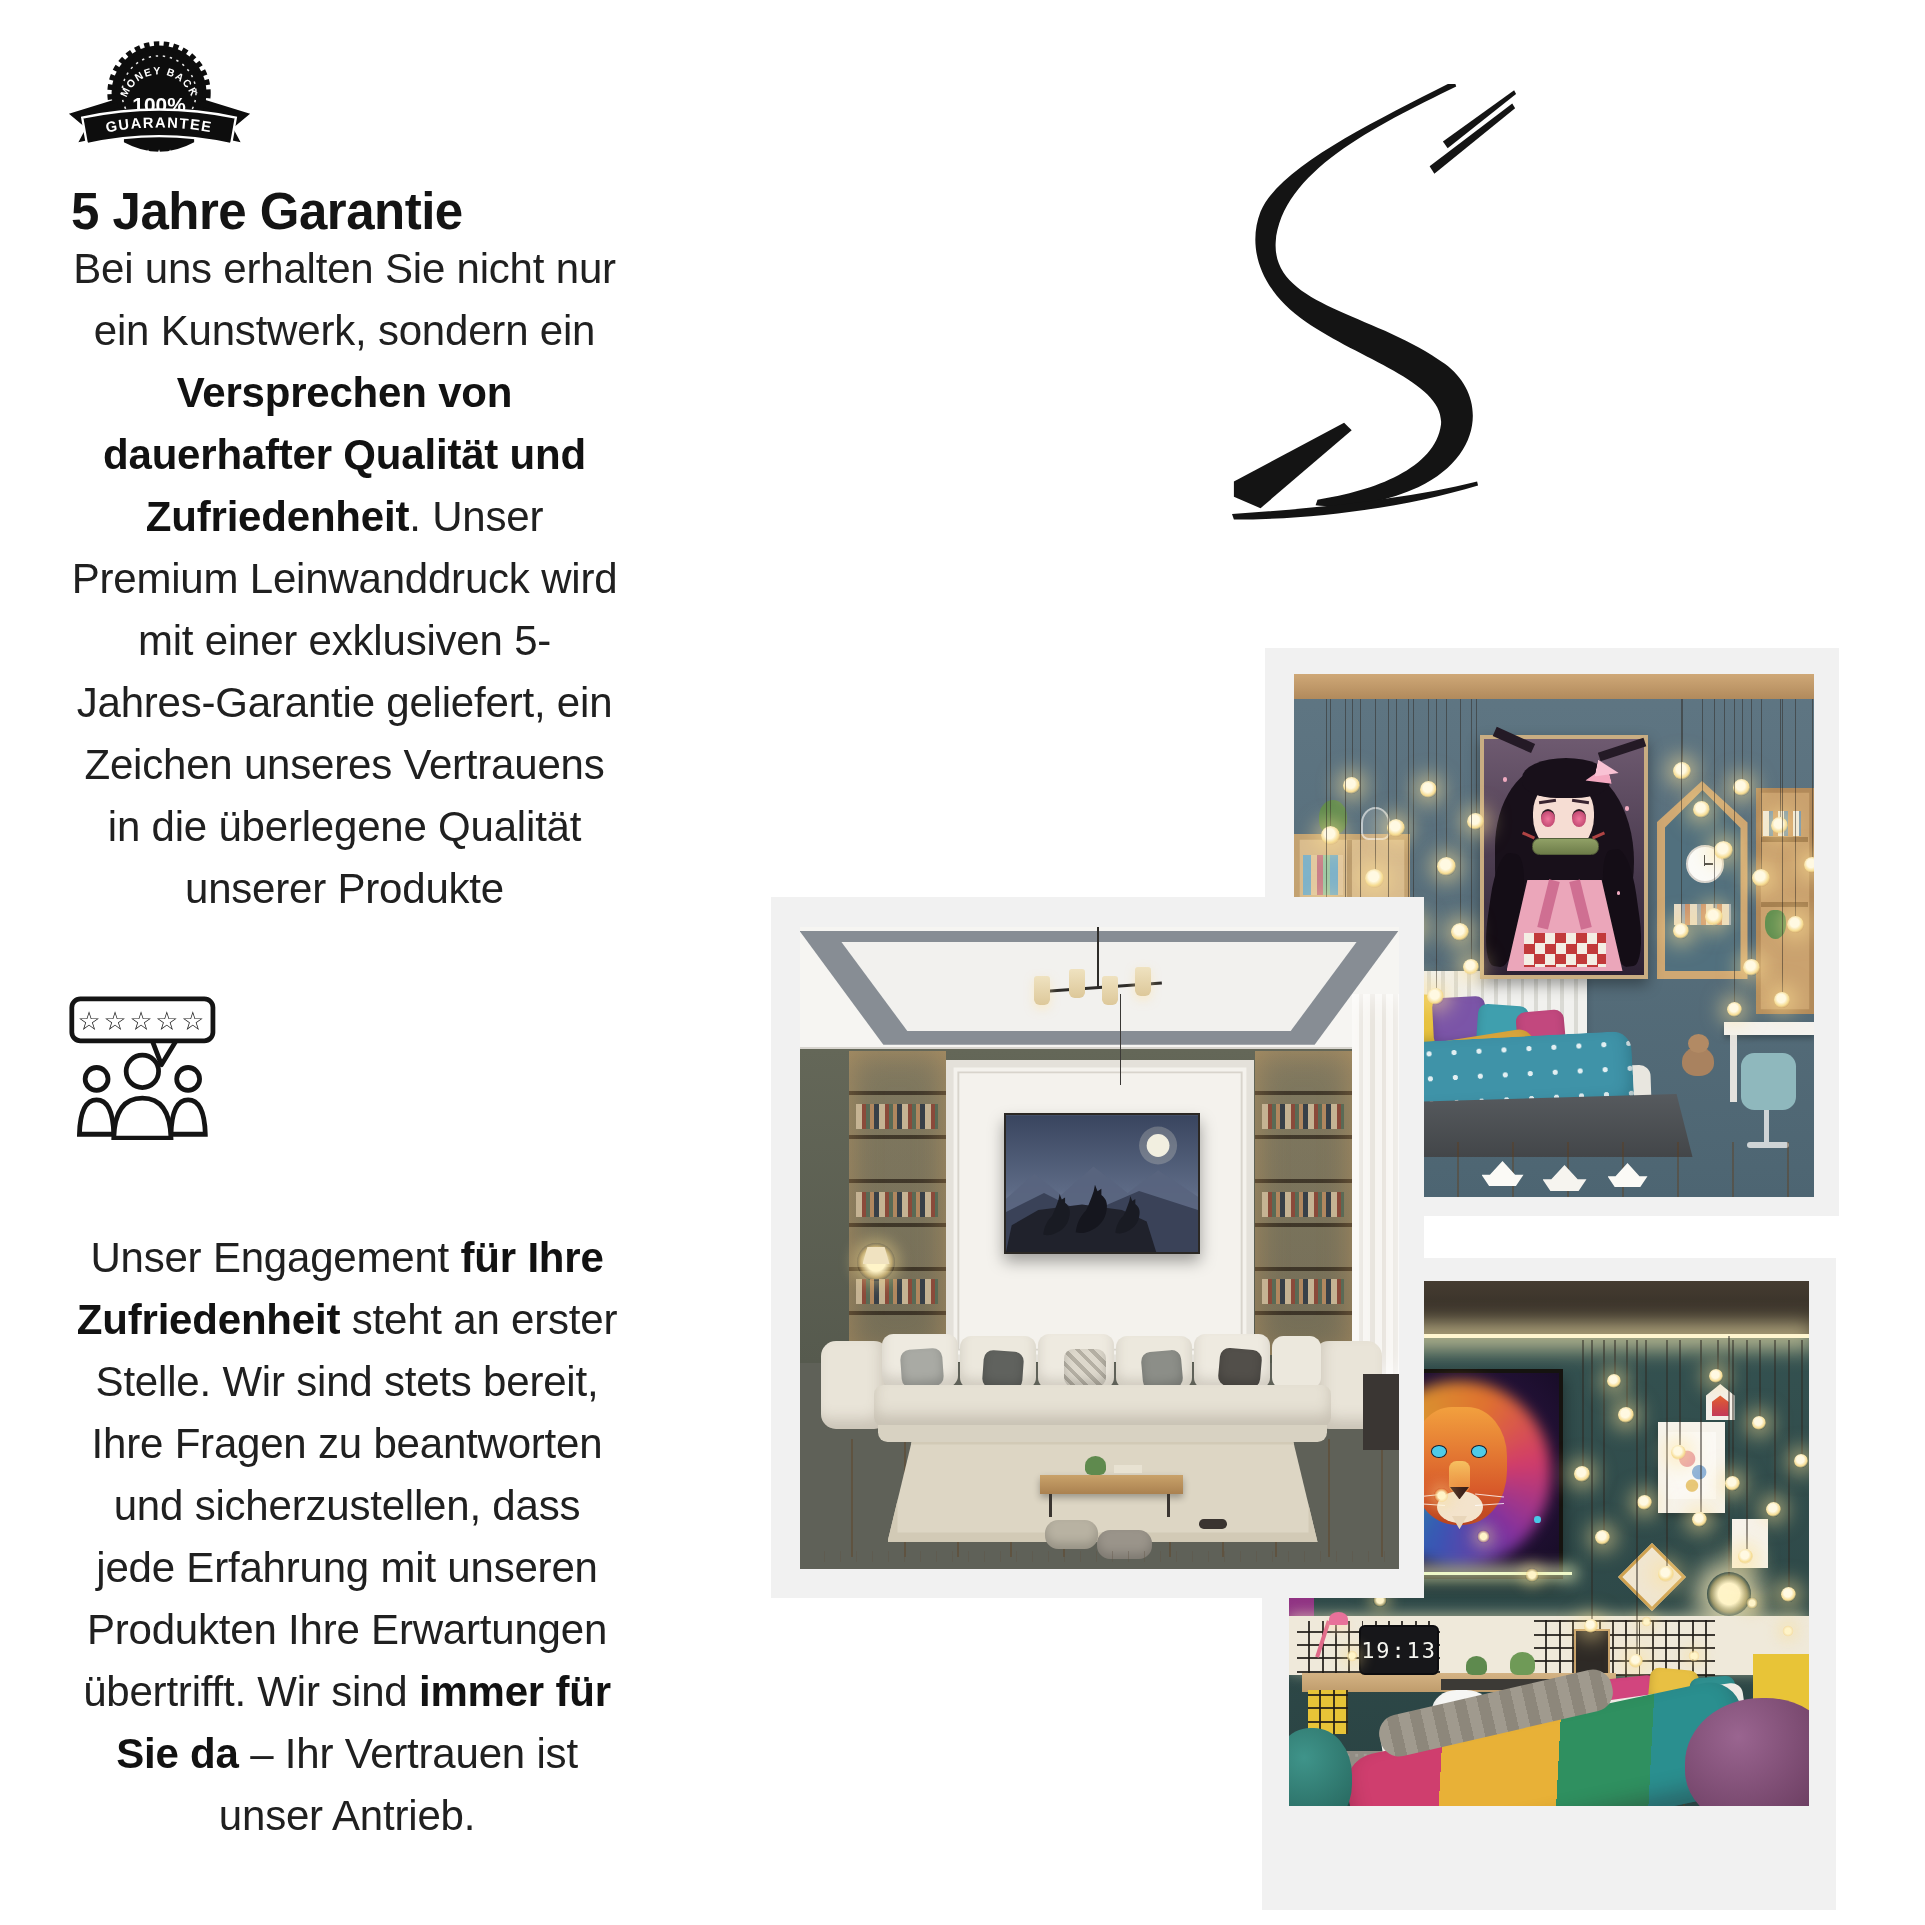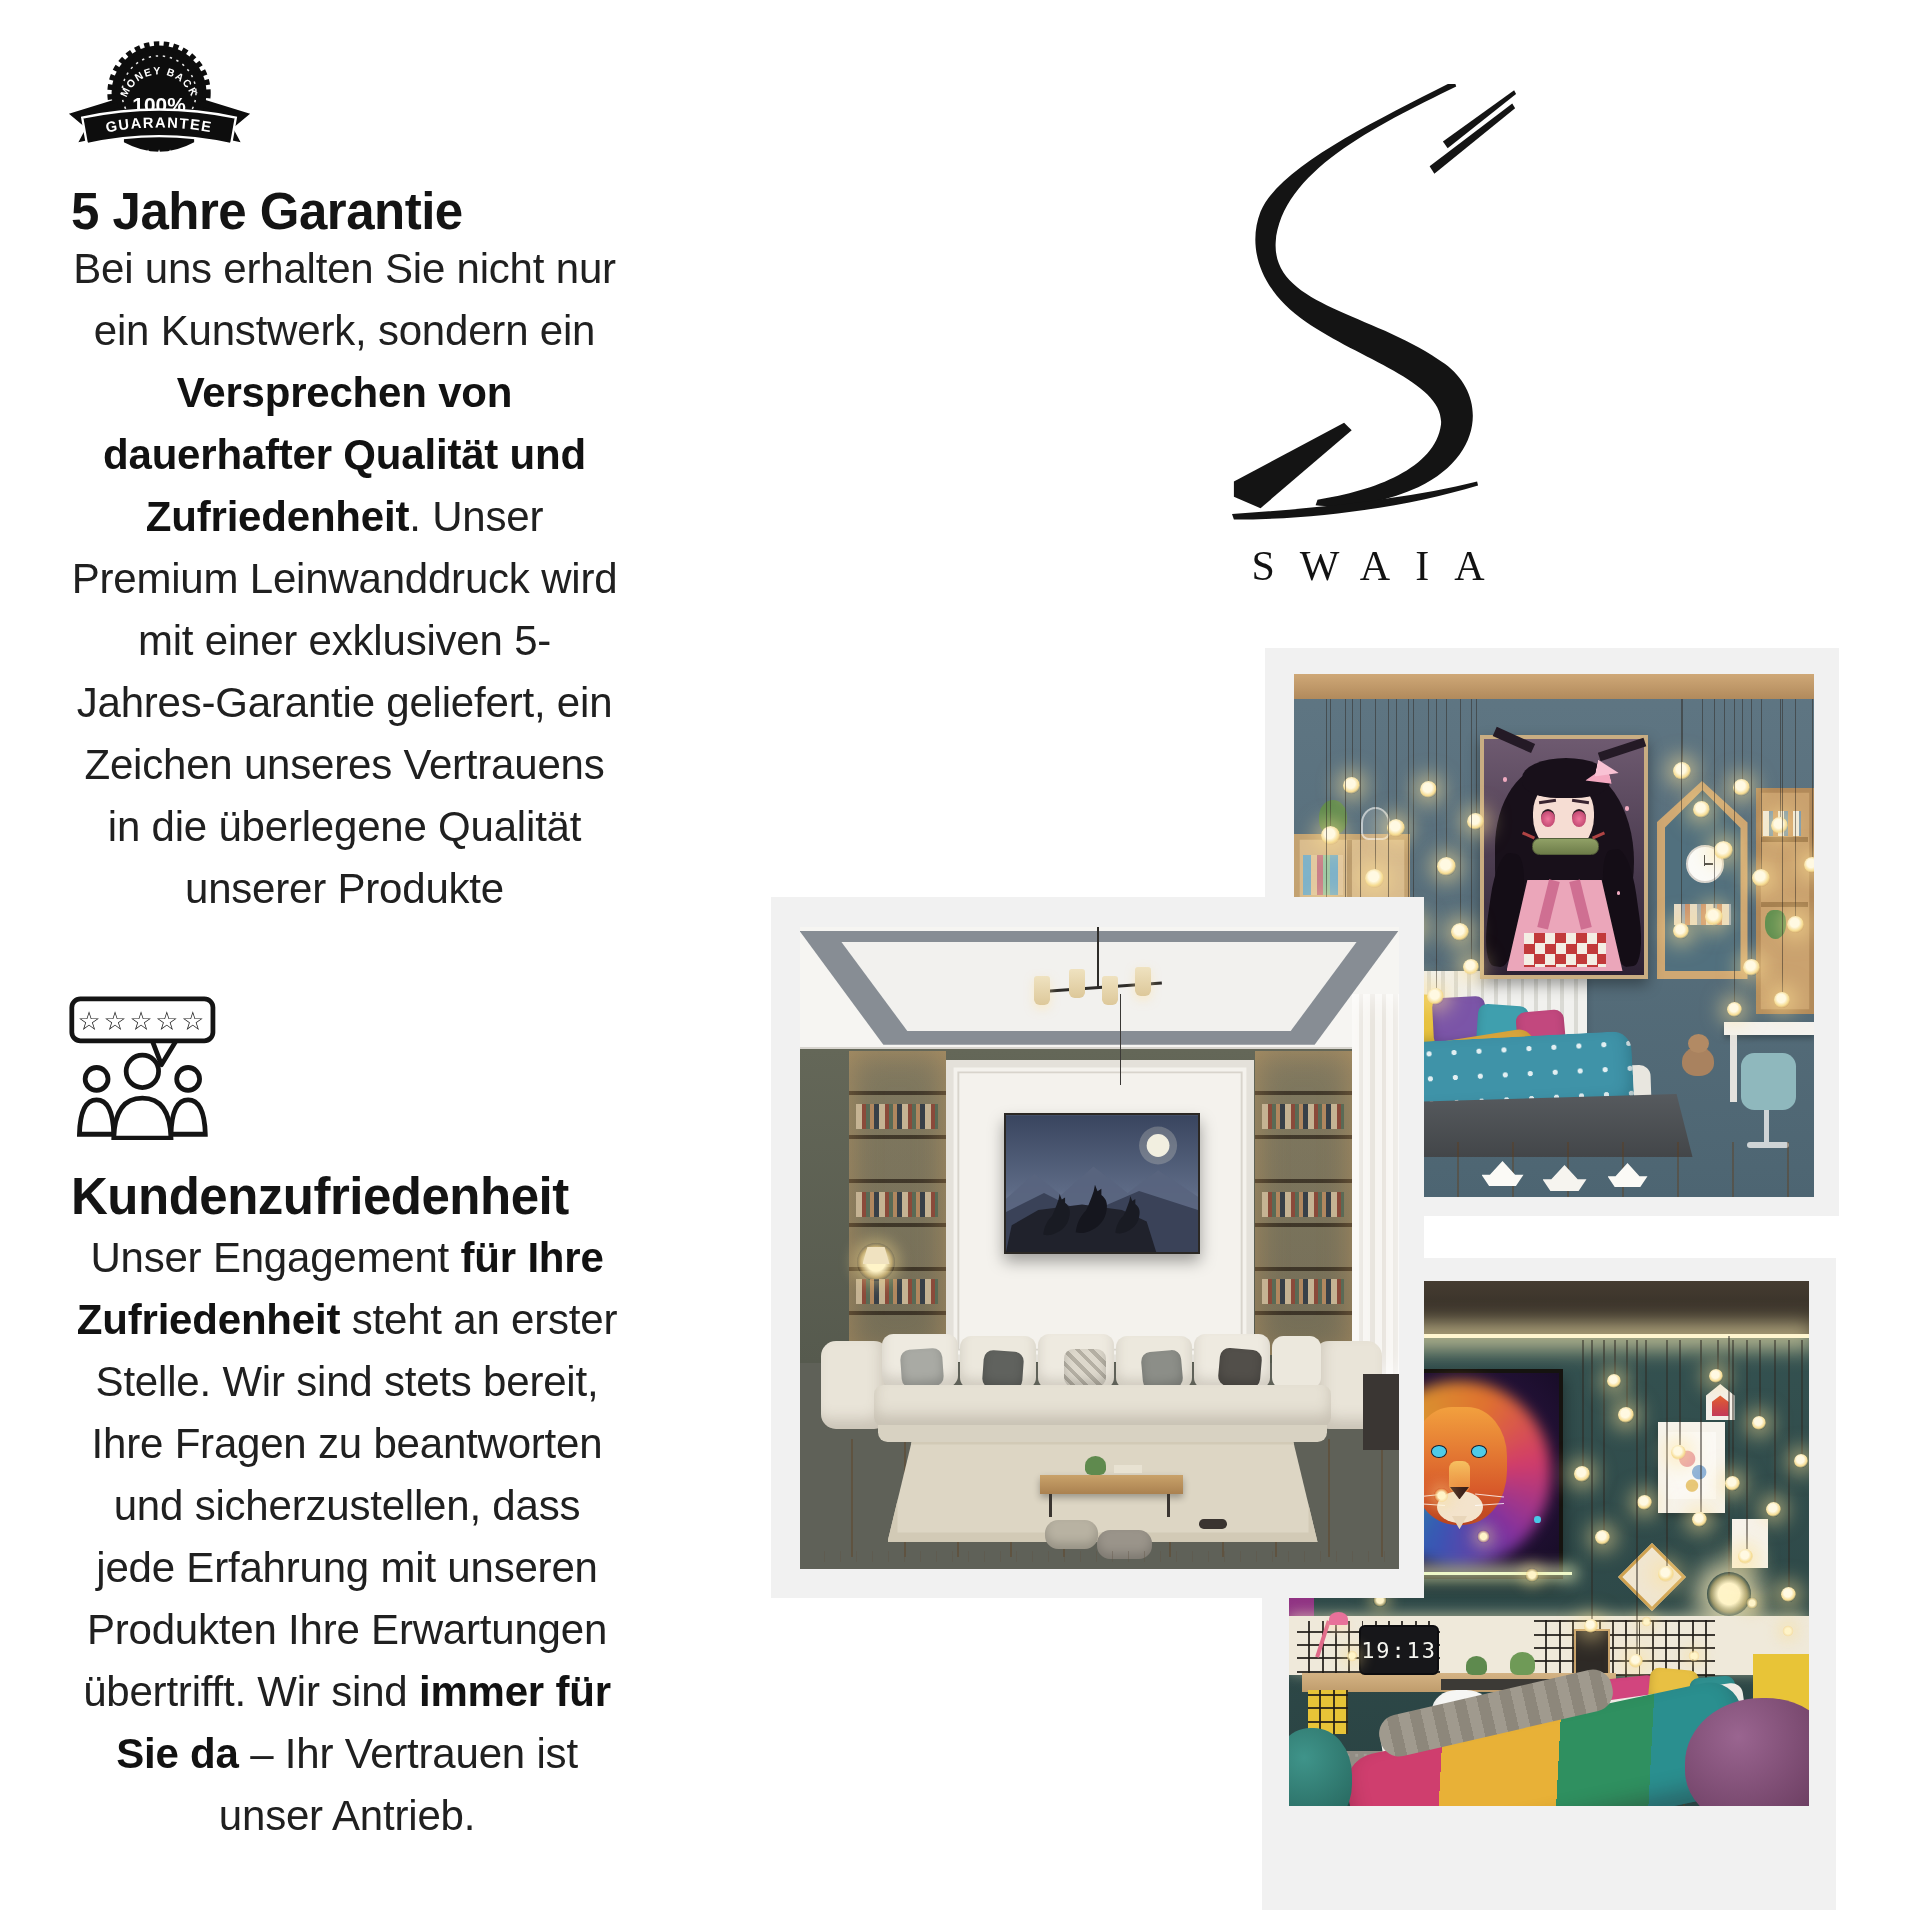--- a/index.html
+++ b/index.html
@@ -73,34 +73,32 @@
     <rect x="4" y="4" width="148" height="44" rx="9" fill="#ffffff" stroke="#141414" stroke-width="5"></rect>
     <text x="78" y="37" text-anchor="middle" font-family="DejaVu Sans, sans-serif" font-size="27" letter-spacing="3" fill="#141414">☆☆☆☆☆</text>
     <circle cx="30" cy="88" r="12" fill="#ffffff" stroke="#141414" stroke-width="5"></circle>
     <path d="M12,146 Q13,110 30,110 Q47,110 48,146 Z" fill="#ffffff" stroke="#141414" stroke-width="5"></path>
     <circle cx="126" cy="88" r="12" fill="#ffffff" stroke="#141414" stroke-width="5"></circle>
     <path d="M108,146 Q109,110 126,110 Q143,110 144,146 Z" fill="#ffffff" stroke="#141414" stroke-width="5"></path>
     <circle cx="78" cy="80" r="17" fill="#ffffff" stroke="#141414" stroke-width="5"></circle>
     <path d="M48,150 Q49,108 78,108 Q107,108 108,150 Z" fill="#ffffff" stroke="#141414" stroke-width="5"></path>
   </svg>
 
-  <div class="h1" style="left:71px;top:1168px;">Kundenzufriedenheit</div>
   <div class="body-p" style="left:71px;top:1227px;width:552px;"><span>Unser Engagement </span><span class="bseg">für Ihre Zufriedenheit</span><span> steht an erster Stelle. Wir sind stets bereit, Ihre Fragen zu beantworten und sicherzustellen, dass jede Erfahrung mit unseren Produkten Ihre Erwartungen übertrifft. Wir sind </span><span class="bseg">immer für Sie da</span><span> – Ihr Vertrauen ist unser Antrieb.</span></div>
 
   <div class="abs" style="left:1194px;top:76px;width:323px;height:514px;">
     <svg class="abs" style="left:38px;top:7.6px;" width="285" height="438" viewBox="0 0 300 460">
       <path fill="#141414" d="M236,2 C150,44 52,92 46,166 C42,234 150,240 224,294 C268,326 266,390 196,424
                C158,441 118,447 88,443 L90,437 C150,428 214,404 220,358 C224,314 136,290 78,250
                C28,216 16,170 30,134 C50,86 152,38 234,-4 Z"></path>
       <path fill="#141414" d="M208,86 L295,20 L298,25 L213,94 Z"></path>
       <path fill="#141414" d="M222,60 L297,6 L299,10 L227,67 Z"></path>
       <path fill="#141414" d="M2,418 L118,356 L126,364 L30,446 L2,434 Z"></path>
       <path fill="#141414" d="M0,452 C95,446 185,436 258,418 L259,422 C186,444 92,458 2,458 Z"></path>
     </svg>
-    <div class="wordmark" style="left:0;top:466px;width:323px;">SWAIA</div>
   </div>
 
   <div class="card" style="left:1265px;top:648px;width:574px;height:568px;z-index:1;">
     <div class="photo" id="ph-nezuko" style="left:28.5px;top:26px;width:520px;height:523px;background:linear-gradient(#5f7683,#4d6572);">
       <div class="abs" style="left:0;top:0;width:520px;height:25px;background:linear-gradient(#cfa877,#b18a5c);"></div>
 
       <div class="abs" style="left:84px;top:297px;width:209px;height:80px;border-radius:5.7px;background:repeating-linear-gradient(90deg,#f1f1ee 0 9.5px,#dadad4 9.5px 13.3px);box-shadow:0 3.8px 7.6px rgba(0,0,0,.2);"></div>
 
       <div class="abs" style="left:0;top:160px;width:116px;height:135px;background:#d9bc8e;box-shadow:inset 0 0 0 5.7px #c3a271;">
         <div class="abs" style="left:53px;top:5.7px;width:5.7px;height:124px;background:#b99a6d;"></div>

